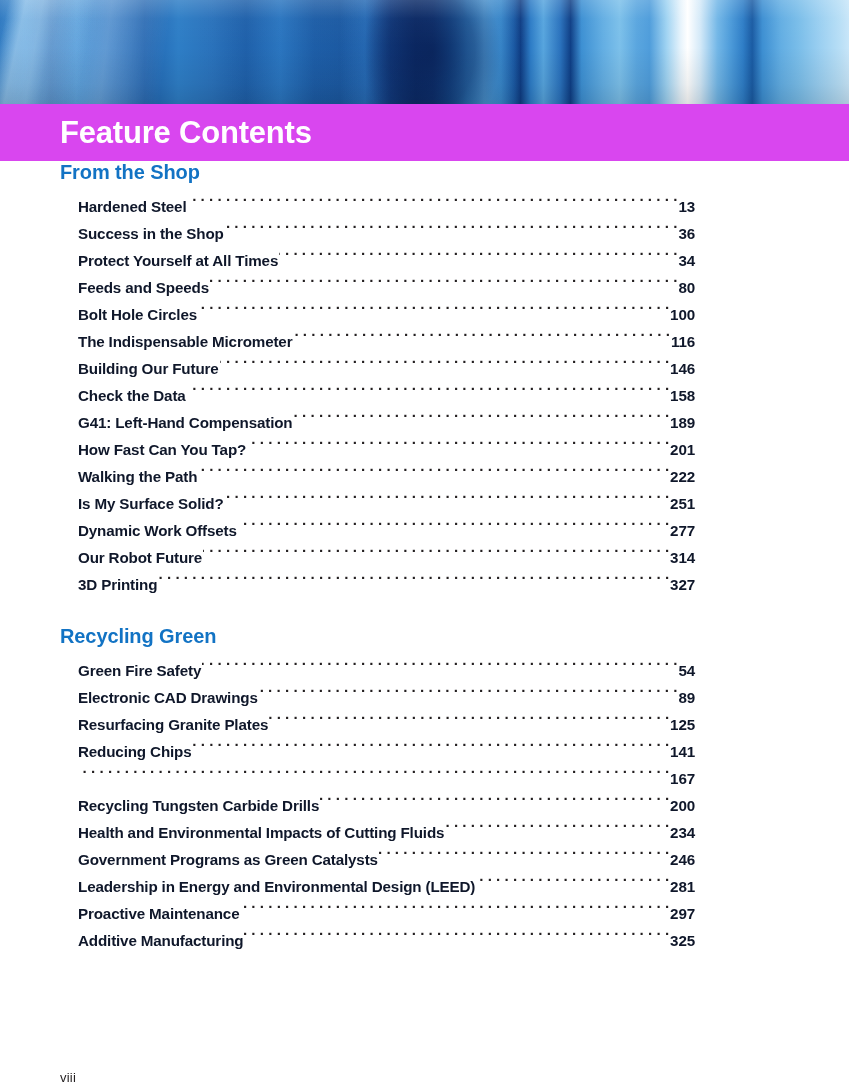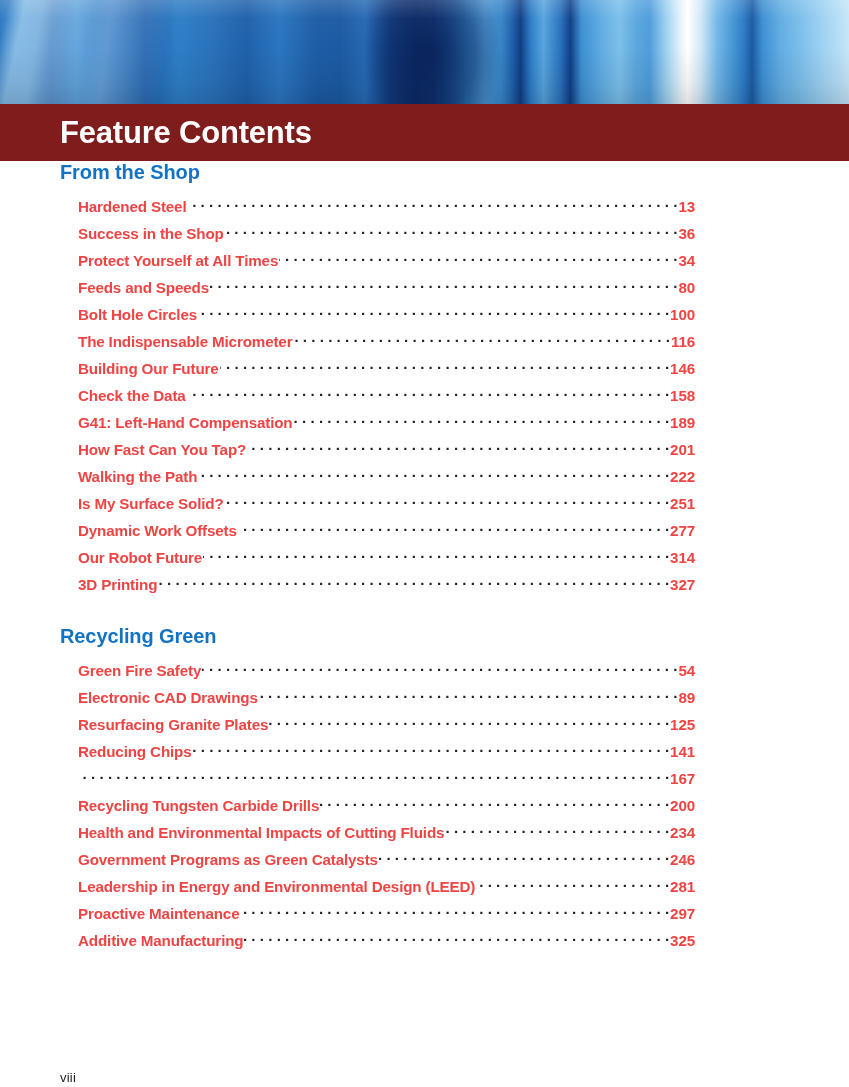--- a/index.html
+++ b/index.html
@@ -112,21 +112,21 @@
       radial-gradient(ellipse 150px 150px at 300px 40px,
         rgba(40,110,180,0.22) 0%, rgba(0,0,0,0) 70%);
   }
 
   
   .title-bar {
     position: absolute;
     left: 0; top: 104px;
     width: 849px;
     height: 57px;
-    background: #7f1d1d;
+    background: #d946ef;
   }
   .title-bar .title-text {
     position: absolute;
     left: 60px;
     top: 50%;
     transform: translateY(-50%);
     color: #ffffff;
     font-size: 31px;
     font-weight: bold;
     letter-spacing: -0.2px;
@@ -156,28 +156,28 @@
   .section-1 .section-heading { padding-left: 60px; }
   .section-2 .section-heading { padding-left: 60px; padding-top: 27px; }
 
   .entry-list {
     list-style: none;
     margin: 0;
     padding: 9px 0 0 0;
   }
   .entry {
     display: flex;
-    align-items: center;
+    align-items: flex-start;
     margin: 0 0 0 78px;
     padding: 0;
     width: 617px;
     height: 27px;
     font-size: 15.2px;
     font-weight: bold;
-    color: #ef4444;
+    color: #0f172a;
     letter-spacing: -0.15px;
     line-height: 27px;
     white-space: nowrap;
   }
   .entry-title {
     flex: 0 0 auto;
   }
   .entry-leader {
     flex: 1 1 auto;
     overflow: hidden;

